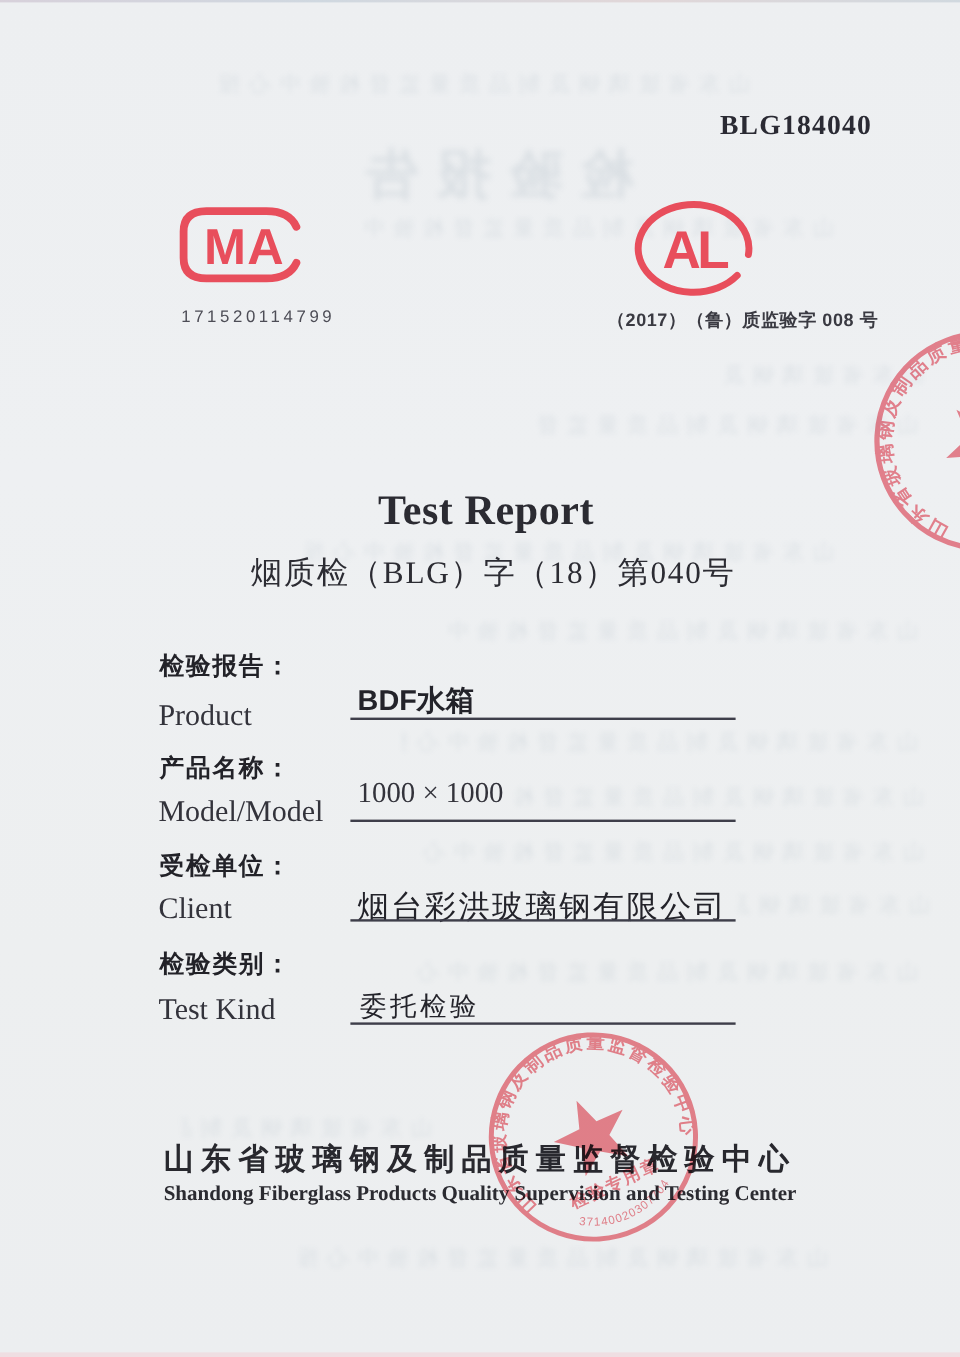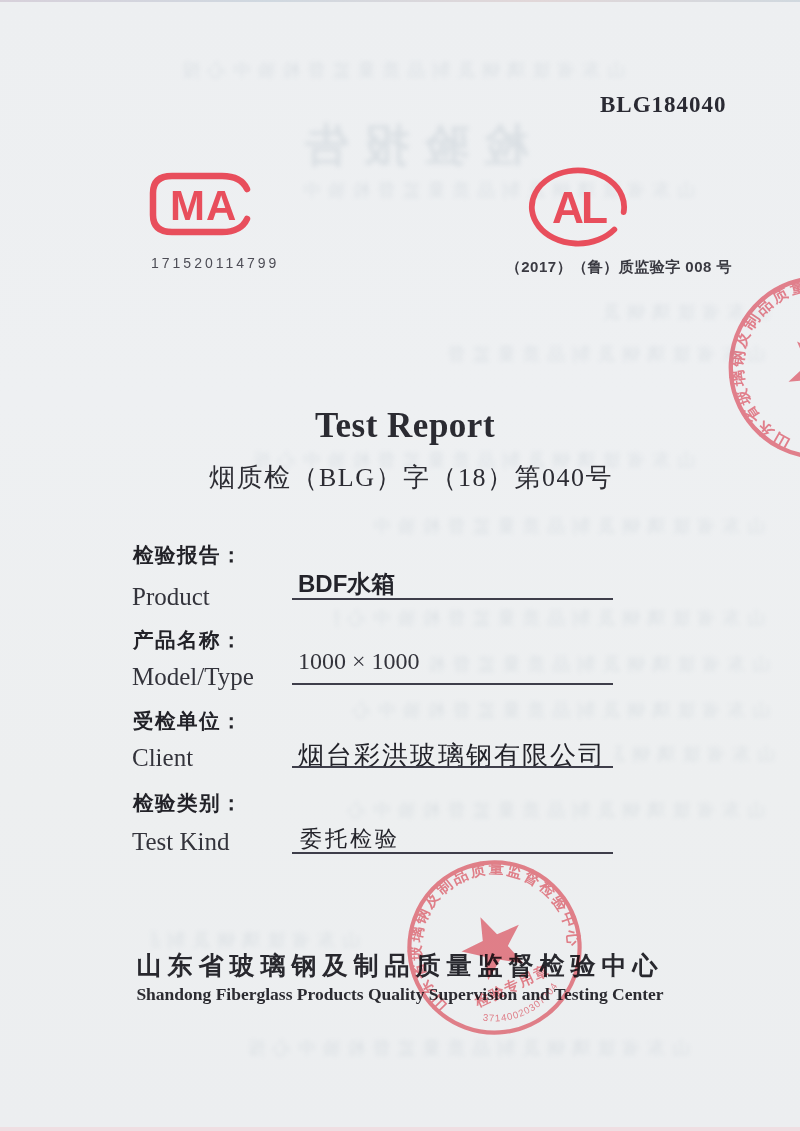--- a/index.html
+++ b/index.html
@@ -93,21 +93,21 @@
 
   <div class="abs title-en">Test Report</div>
   <div class="abs doc-no">烟质检（BLG）字（18）第040号</div>
 
   <div class="abs lab-zh" style="top:541px">检验报告：</div>
   <div class="abs lab-en" style="top:583px">Product</div>
   <div class="abs val val-bold" style="top:568px">BDF水箱</div>
   <div class="abs uline" style="top:598px"></div>
 
   <div class="abs lab-zh" style="top:626px">产品名称：</div>
-  <div class="abs lab-en" style="top:663px">Model/Type</div>
+  <div class="abs lab-en" style="top:663px">Model/Model</div>
   <div class="abs val" style="top:648px;font-size:24px;color:#33333b">1000 × 1000</div>
   <div class="abs uline" style="top:683px"></div>
 
   <div class="abs lab-zh" style="top:707px">受检单位：</div>
   <div class="abs lab-en" style="top:744px">Client</div>
   <div class="abs val" style="top:738px;font-size:26px;letter-spacing:2px">烟台彩洪玻璃钢有限公司</div>
   <div class="abs uline" style="top:766px"></div>
 
   <div class="abs lab-zh" style="top:789px">检验类别：</div>
   <div class="abs lab-en" style="top:828px">Test Kind</div>

